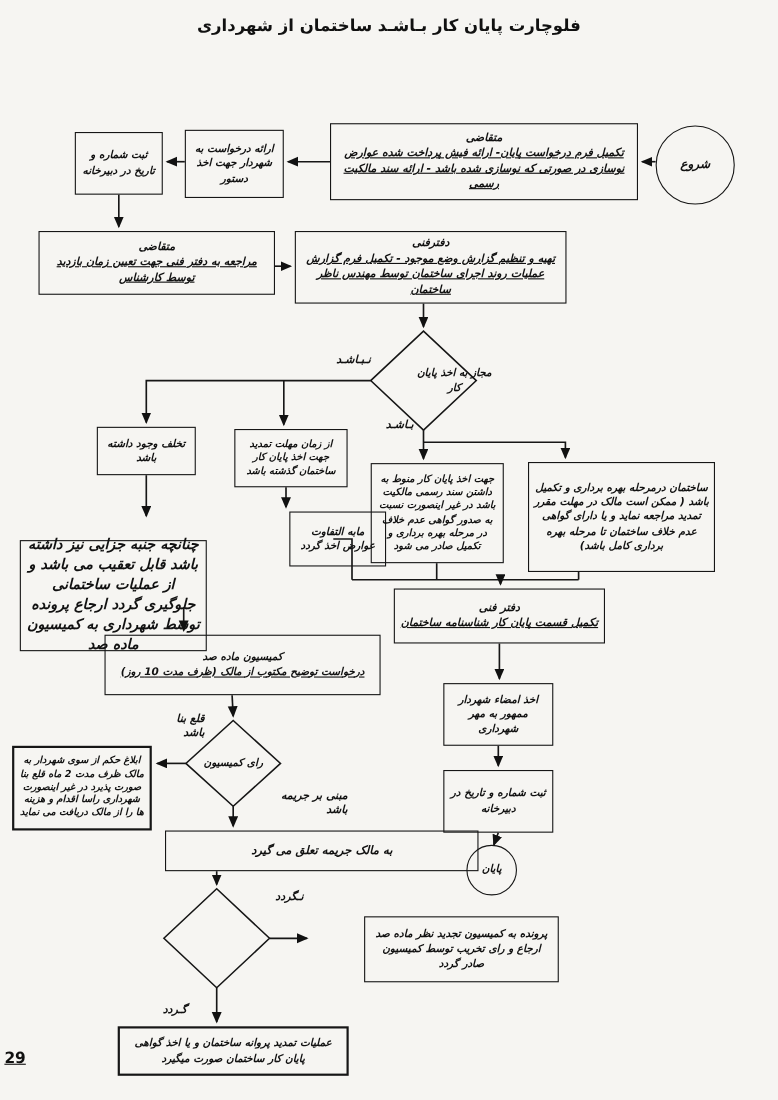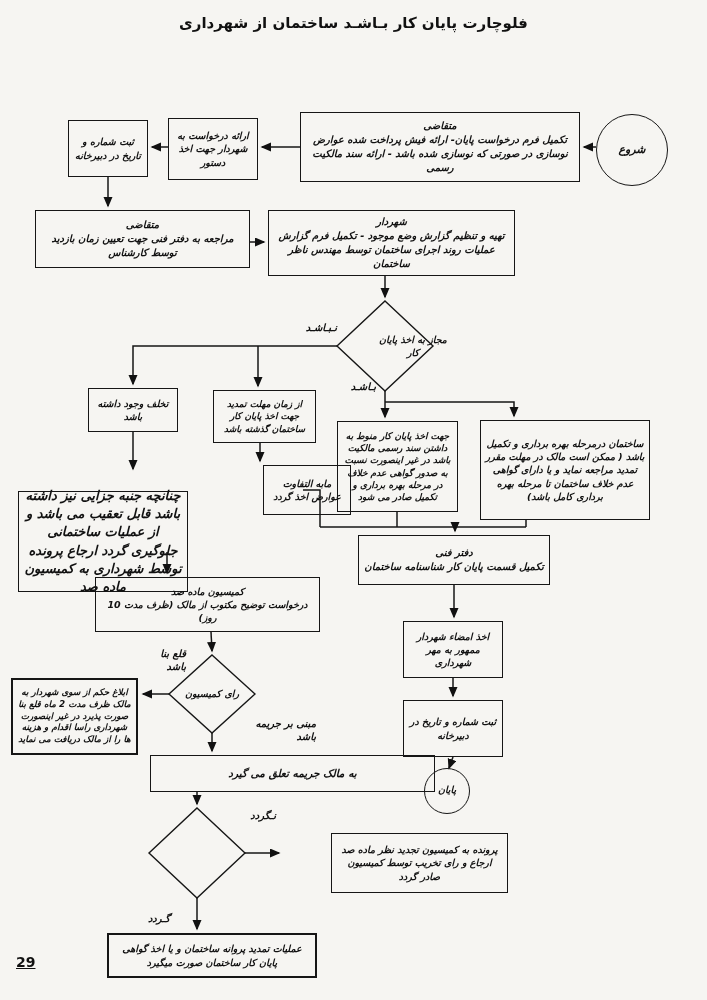--- a/index.html
+++ b/index.html
@@ -6,31 +6,31 @@
   .canvas{
     position:relative;width:707px;height:1000px;
     background:#f6f5f2;overflow:hidden;
     font-family:"DejaVu Sans",sans-serif;color:#111;
   }
   .wires{position:absolute;left:0;top:0;}
   .page-title{
     position:absolute;left:0;top:14px;width:707px;text-align:center;
     font-size:15px;font-weight:bold;direction:rtl;
   }
-  .page-num{position:absolute;left:16px;top:954px;font-size:14px;font-weight:600;text-decoration:underline;}
+  .page-num{position:absolute;left:4px;top:954px;font-size:14px;font-weight:600;text-decoration:underline;}
   .node{
     position:absolute;border:1.5px solid #161616;box-sizing:border-box;
     display:flex;flex-direction:column;align-items:center;justify-content:center;
     text-align:center;direction:rtl;font-weight:bold;font-style:italic;
     font-size:10px;line-height:1.4;padding:2px 4px;background:transparent;
   }
   .thick{border-width:2.5px;}
   .circle{border-radius:50%;font-size:11px;}
   .ttl{font-size:inherit;}
-  .txt{font-size:inherit;}
+  .txt{font-size:inherit;text-decoration:underline;}
   .dtext{
     position:absolute;display:flex;align-items:center;justify-content:center;
     text-align:center;direction:rtl;font-weight:bold;font-style:italic;
     font-size:9.5px;line-height:1.4;
   }
   .lbl{
     position:absolute;direction:rtl;font-weight:bold;font-style:italic;
     font-size:10px;line-height:1.25;text-align:right;
   }
 </style>
@@ -93,37 +93,37 @@
   <div class="node" style="left:168px;top:118px;width:90px;height:62px;font-size:9.5px;">ارائه درخواست به شهردار جهت اخذ دستور</div>
 
   <div class="node" style="left:68px;top:120px;width:80px;height:57px;font-size:9.5px;">ثبت شماره و تاریخ در دبیرخانه</div>
 
   <div class="node" style="left:35px;top:210px;width:215px;height:58px;font-size:10px;">
     <div class="ttl">متقاضی</div>
     <div class="txt">مراجعه به دفتر فنی جهت تعیین زمان بازدید توسط کارشناس</div>
   </div>
 
   <div class="node" style="left:268px;top:210px;width:247px;height:66px;font-size:10px;">
-    <div class="ttl">شهردار</div>
+    <div class="ttl">دفترفنی</div>
     <div class="txt">تهیه و تنظیم گزارش وضع موجود - تکمیل فرم گزارش عملیات روند اجرای ساختمان توسط مهندس ناظر ساختمان</div>
   </div>
 
   <div class="dtext" style="left:345px;top:326px;width:80px;height:40px;margin-left:28px;">مجاز به اخذ پایان کار</div>
   <div class="lbl" style="left:293px;top:322px;width:44px;">نـبـاشـد</div>
   <div class="lbl" style="left:330px;top:381px;width:46px;">بـاشـد</div>
 
   <div class="node" style="left:88px;top:388px;width:90px;height:44px;font-size:9.5px;">تخلف وجود داشته باشد</div>
 
   <div class="node" style="left:213px;top:390px;width:103px;height:53px;font-size:9px;">از زمان مهلت تمدید جهت اخذ پایان کار ساختمان گذشته باشد</div>
 
   <div class="node" style="left:215px;top:465px;width:88px;height:50px;font-size:9.5px;margin-left:48px;">مابه التفاوت عوارض اخذ گردد</div>
 
   <div class="node" style="left:18px;top:491px;width:170px;height:101px;font-size:13px;">چنانچه جنبه جزایی نیز داشته باشد قابل تعقیب می باشد و از عملیات ساختمانی جلوگیری گردد ارجاع پرونده توسط شهرداری به کمیسیون ماده صد</div>
 
-  <div class="node" style="left:95px;top:577px;width:225px;height:55px;font-size:9.5px;text-align:center;">
+  <div class="node" style="left:95px;top:577px;width:251px;height:55px;font-size:9.5px;text-align:center;">
     <div class="ttl">کمیسیون ماده صد</div>
     <div class="txt">درخواست توضیح مکتوب از مالک (ظرف مدت 10 روز)</div>
   </div>
 
   <div class="node" style="left:337px;top:421px;width:121px;height:91px;font-size:9px;line-height:1.35;">جهت اخذ پایان کار منوط به داشتن سند رسمی مالکیت باشد در غیر اینصورت نسبت به صدور گواهی عدم خلاف در مرحله بهره برداری و تکمیل صادر می شود</div>
 
   <div class="node" style="left:480px;top:420px;width:170px;height:100px;font-size:9.5px;line-height:1.4;">ساختمان درمرحله بهره برداری و تکمیل باشد ( ممکن است مالک در مهلت مقرر تمدید مراجعه نماید و یا دارای گواهی عدم خلاف ساختمان تا مرحله بهره برداری کامل باشد)</div>
 
   <div class="node" style="left:358px;top:535px;width:192px;height:50px;font-size:10px;">
     <div class="ttl">دفتر فنی</div>

